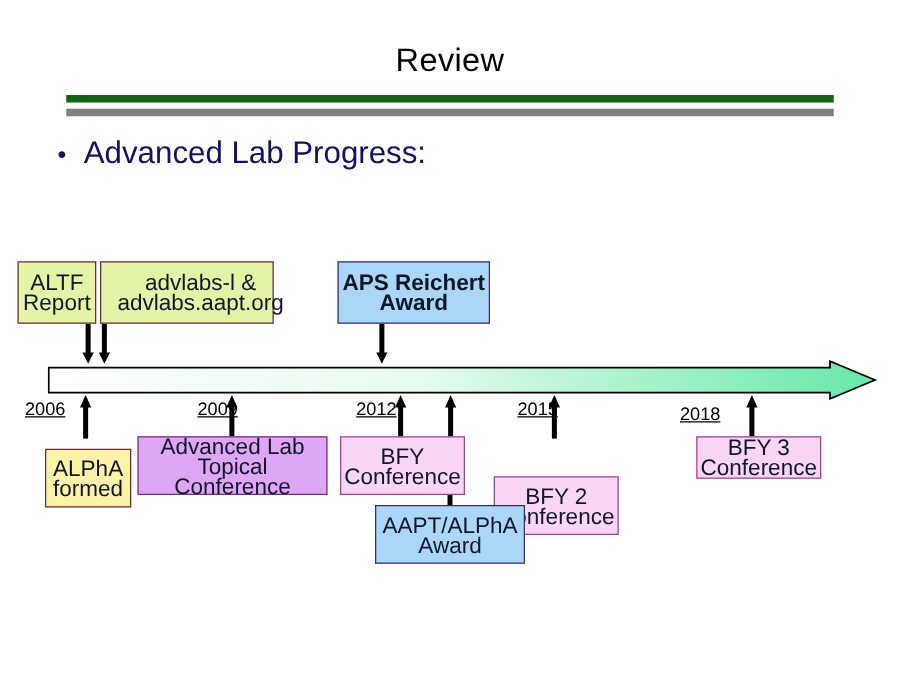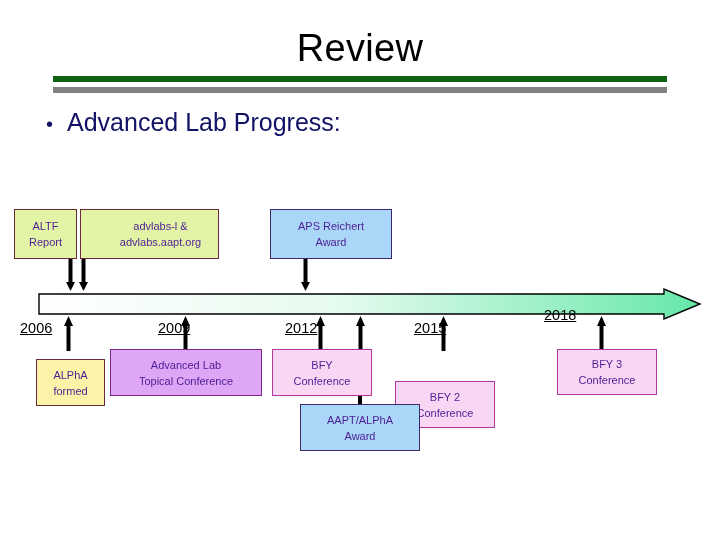--- a/index.html
+++ b/index.html
@@ -15,21 +15,21 @@
     font-family: "Liberation Sans", sans-serif;
   }
 
   
   #slide-title {
     position: absolute;
     left: 0;
     top: 30px;
     width: 720px;
     text-align: center;
-    font-size: 38px;
+    font-size: 26px;
     color: #000000;
     font-family: "Liberation Sans", sans-serif;
     line-height: 36px;
     letter-spacing: 0.3px;
   }
 
   
   #divider-green {
     position: absolute;
     left: 53px;
@@ -67,22 +67,22 @@
 
   
   .box {
     position: absolute;
     box-sizing: border-box;
     display: flex;
     flex-direction: column;
     align-items: center;
     justify-content: center;
     text-align: center;
-    color: #4c1d95;
-    font-size: 11px;
+    color: #0f172a;
+    font-size: 18px;
     line-height: 16px;
     font-family: "Liberation Sans", sans-serif;
     border-width: 1px;
     border-style: solid;
     white-space: pre-line;
     padding: 0 2px;
   }
 
   
   #timeline {
@@ -131,21 +131,21 @@
   <span id="bullet-marker">•</span>
   <span id="bullet-label">Advanced Lab Progress:</span>
 </div>
 
 <div class="box" id="box-altf-report" style="left:14px; top:209px; width:63px; height:50px; background:#e4f4a6; border-color:#6b2a3a;">ALTF
 Report</div>
 
 <div class="box" id="box-advlabs" style="left:80px; top:209px; width:139px; height:50px; background:#e4f4a6; border-color:#6b2a3a;padding-left:24px;">advlabs-l &amp;
 advlabs.aapt.org</div>
 
-<div class="box" id="box-aps-reichert" style="left:270px; top:209px; width:122px; height:50px; background:#aad7f7; border-color:#3a2a6b;">APS Reichert
+<div class="box" id="box-aps-reichert" style="left:270px; top:209px; width:122px; height:50px; background:#aad7f7; border-color:#3a2a6b;font-weight:bold;">APS Reichert
 Award</div>
 
 <svg class="conn-down" style="left:65px; top:259px; height:33px;" viewBox="0 0 11 33">
   <path d="M5.5 0 L5.5 25" stroke="#000" stroke-width="4" fill="none"></path>
   <path d="M5.5 32 L1 23 L10 23 Z" fill="#000"></path>
 </svg>
 
 <svg class="conn-down" style="left:78px; top:259px; height:33px;" viewBox="0 0 11 33">
   <path d="M5.5 0 L5.5 25" stroke="#000" stroke-width="4" fill="none"></path>
   <path d="M5.5 32 L1 23 L10 23 Z" fill="#000"></path>
@@ -164,21 +164,21 @@
       <stop offset="100%" stop-color="#66e8a8"></stop>
     </linearGradient>
   </defs>
   <path d="M1 6 L626 6 L626 1 L662 16 L626 31 L626 26 L1 26 Z" fill="url(#tlgrad)" stroke="#000000" stroke-width="1.4"></path>
 </svg>
 
 <div class="year" style="left:20px;  top:320px;">2006</div>
 <div class="year" style="left:158px; top:320px;">2009</div>
 <div class="year" style="left:285px; top:320px;">2012</div>
 <div class="year" style="left:414px; top:320px;">2015</div>
-<div class="year" style="left:544px; top:307px;">2018</div>
+<div class="year" style="left:544px; top:324px;">2018</div>
 
 <svg class="conn-up" style="left:63px; top:315px; height:36px;" viewBox="0 0 11 36">
   <path d="M5.5 36 L5.5 9" stroke="#000" stroke-width="4" fill="none"></path>
   <path d="M5.5 1 L1 11 L10 11 Z" fill="#000"></path>
 </svg>
 
 <svg class="conn-up" style="left:180px; top:315px; height:36px;" viewBox="0 0 11 36">
   <path d="M5.5 36 L5.5 9" stroke="#000" stroke-width="4" fill="none"></path>
   <path d="M5.5 1 L1 11 L10 11 Z" fill="#000"></path>
 </svg>
@@ -210,17 +210,17 @@
 
 <div class="box" id="box-advanced-lab-conf" style="left:110px; top:349px; width:152px; height:47px; background:#dea6f4; border-color:#7a2a8a;">Advanced Lab
 Topical Conference</div>
 
 <div class="box" id="box-bfy-conf" style="left:272px; top:349px; width:100px; height:47px; background:#f9d6f4; border-color:#b03a9a;">BFY
 Conference</div>
 
 <div class="box" id="box-bfy2-conf" style="left:395px; top:349px; width:100px; height:47px; background:#f9d6f4; border-color:#b03a9a;margin-top:32px;">BFY 2
 Conference</div>
 
-<div class="box" id="box-bfy3-conf" style="left:557px; top:349px; width:100px; height:46px; background:#f9d6f4; border-color:#b03a9a;">BFY 3
+<div class="box" id="box-bfy3-conf" style="left:557px; top:349px; width:100px; height:34px; background:#f9d6f4; border-color:#b03a9a;">BFY 3
 Conference</div>
 
 <div class="box" id="box-aapt-alpha-award" style="left:300px; top:404px; width:120px; height:47px; background:#aad7f7; border-color:#3a2a6b;">AAPT/ALPhA
 Award</div>
 
 </body></html>

